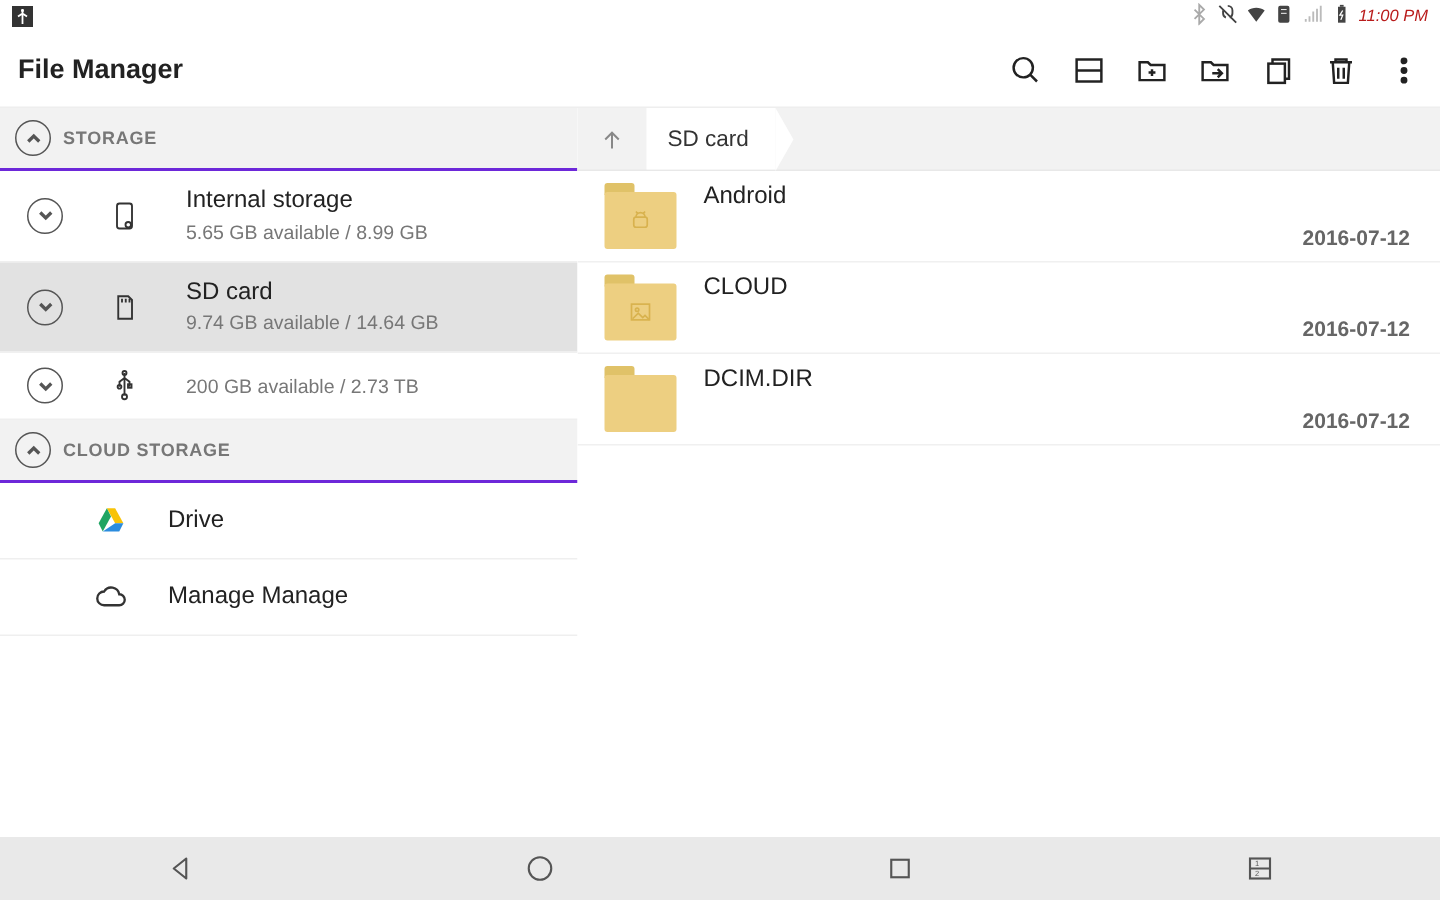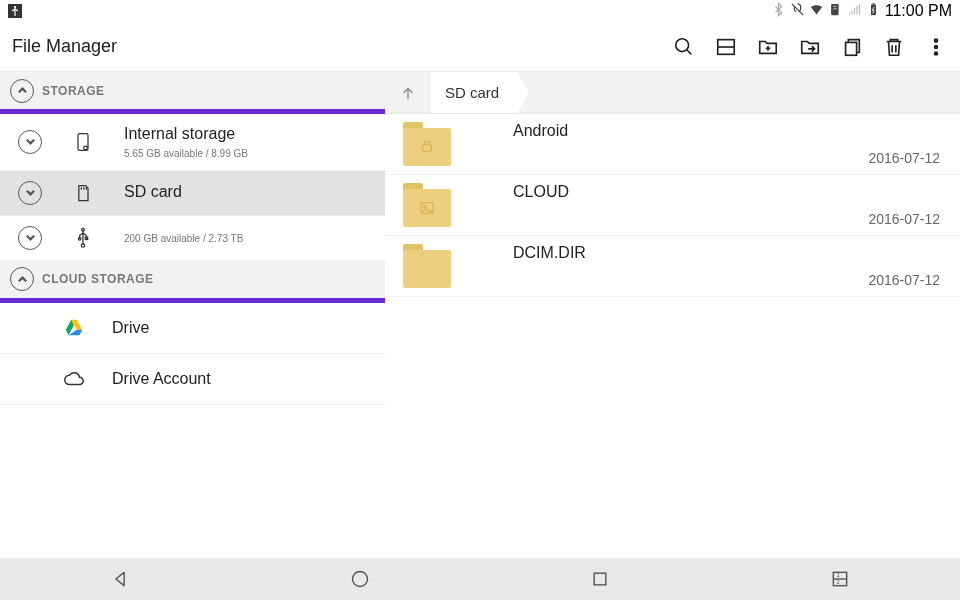--- a/index.html
+++ b/index.html
@@ -29,47 +29,47 @@
   .sq svg { width:10px; height:10px; }
   .status-right svg { width:15px; height:15px; }
   
   .app-bar {
     height: 50px;
     display: flex;
     align-items: center;
     padding: 0 12px;
     border-bottom: 1px solid #eee;
   }
-  .app-title { font-size: 18px; font-weight: 400; }
+  .app-title { font-size: 18px; font-weight: 700; }
   .app-actions { margin-left: auto; display: flex; gap: 18px; align-items: center; }
   .app-actions .ic { width:24px; height:24px; display:flex; align-items:center; justify-content:center; cursor:pointer; }
   .app-actions svg { width:22px; height:22px; stroke:#222; fill:none; stroke-width:1.8; }
   
   .main { flex:1; display:flex; min-height:0; }
   .sidebar { width: 385px; background:#fff; display:flex; flex-direction:column; border-right:0; }
   .section-hdr {
     height:42px; background:#f2f2f2; display:flex; align-items:center;
     padding-left:10px; gap:8px; font-size:12px; letter-spacing:0.5px; color:#777; font-weight:600;
-    border-bottom:5px solid #6d28d9;
+    border-bottom:2px solid #6d28d9;
   }
   .circ-btn {
     width:24px; height:24px; border:1.5px solid #555; border-radius:50%;
     display:flex; align-items:center; justify-content:center; cursor:pointer;
   }
   .circ-btn svg { width:11px; height:11px; stroke:#555; fill:none; stroke-width:2.4; }
   .storage-item {
     display:flex; align-items:center; padding:10px 12px 10px 18px; gap:30px;
     border-bottom:1px solid #efefef; cursor:pointer;
   }
   .storage-item.selected { background:#e2e2e2; }
   .stg-icon { width:22px; display:flex; align-items:center; justify-content:center; }
   .stg-icon svg { width:20px; height:22px; stroke:#333; fill:none; stroke-width:1.5; }
   .stg-text { flex:1; line-height:1.3; }
   .stg-name { font-size:16px; color:#222; }
-  .stg-sub { font-size:10px; color:#777; margin-top:2px; }
+  .stg-sub { font-size:13px; color:#777; margin-top:2px; }
   .cloud-item {
     display:flex; align-items:center; padding:14px 12px 14px 62px; gap:26px;
     border-bottom:1px solid #efefef; cursor:pointer; font-size:16px;
   }
   .cld-icon { width:24px; display:flex; align-items:center; justify-content:center; }
   
   .content { flex:1; display:flex; flex-direction:column; background:#fff; }
   .breadcrumb {
     height:42px; background:#f2f2f2; display:flex; align-items:center;
     border-bottom:1px solid #e8e8e8;
@@ -81,33 +81,33 @@
     font-size:15px; color:#333; position:relative;
   }
   .bc-crumb::after {
     content:""; position:absolute; right:-12px; top:0; width:0; height:0;
     border-top:21px solid transparent; border-bottom:21px solid transparent;
     border-left:12px solid #fff;
   }
   .file-list { flex:1; overflow:auto; }
   .file-row {
     display:flex; align-items:center; padding:8px 20px 8px 18px;
-    border-bottom:1px solid #f0f0f0; cursor:pointer;gap:44px;
+    border-bottom:1px solid #f0f0f0; cursor:pointer;
   }
   .folder-icon {
     width:48px; height:44px; margin-right:18px; position:relative;
   }
   .folder-icon .tab { position:absolute; top:0; left:0; width:20px; height:8px; background:#e0c268; border-radius:2px 2px 0 0; }
   .folder-icon .body { position:absolute; top:6px; left:0; width:48px; height:38px; background:#edcf81; border-radius:2px; display:flex; align-items:center; justify-content:center; }
   .folder-icon .body svg { width:18px; height:18px; stroke:#d8b24e; fill:none; stroke-width:1.5; }
   .file-name { font-size:16px; color:#222; }
   .file-date { margin-left:auto; font-size:14px; color:#666; align-self:flex-end; }
   .file-row-inner { flex:1; display:flex; align-items:flex-start; height:44px; }
   .file-row-inner .file-name { margin-top:0; }
-  .file-row-inner .file-date { margin-top:22px; }
+  .file-row-inner .file-date { margin-top:22px;font-weight:bold; }
   
   .navbar {
     height:42px; background:#e9e9e9; display:flex; align-items:center; justify-content:space-around;
   }
   .navbar .nb { width:24px; height:24px; display:flex; align-items:center; justify-content:center; cursor:pointer;}
   .navbar svg { width:20px; height:20px; stroke:#555; fill:none; stroke-width:1.7; }
 </style>
 </head>
 <body>
 
@@ -147,21 +147,21 @@
           <path d="M4 20v-3M8 20v-6M12 20V9M16 20V6M20 20V3" stroke="#bbb" stroke-width="2"></path>
         </svg>
     </span>
     <span>
       <svg viewBox="0 0 24 24">
           <rect x="8" y="4" width="8" height="17" fill="#444"></rect>
           <rect x="10" y="2" width="4" height="2" fill="#444"></rect>
           <path d="M13 8l-3 5h3l-2 5" stroke="#fff" fill="none" stroke-width="1.4"></path>
         </svg>
     </span>
-    <span style="font-size:16px;color:#000000;">11:00 PM</span>
+    <span style="font-size:11px;color:#b91c1c;font-style:italic;">11:00 PM</span>
   </div>
 </div>
 
 <div class="app-bar">
   <div class="app-title">File Manager</div>
   <div class="app-actions">
     <span class="ic">
         <svg viewBox="0 0 24 24">
           <circle cx="10" cy="10" r="7"></circle>
           <path d="M20 20l-5-5"></path>
@@ -243,20 +243,21 @@
           </svg>
         </span>
       <span class="stg-icon">
         <svg viewBox="0 0 24 24">
             <path d="M7 3h8l3 3v15H7z"></path>
             <path d="M10 5v3M13 5v3M16 5v3"></path>
           </svg>
       </span>
       <span class="stg-text">
         <div class="stg-name">SD card</div>
+        <div class="stg-sub">9.74 GB available / 14.64 GB</div>
       </span>
     </div>
 
     <div class="storage-item">
       <span class="circ-btn">
           <svg viewBox="0 0 12 12">
             <path d="M2 4l4 4 4-4"></path>
           </svg>
         </span>
       <span class="stg-icon">
@@ -292,21 +293,21 @@
       </span>
       <span>Drive</span>
     </div>
 
     <div class="cloud-item">
       <span class="cld-icon">
         <svg viewBox="0 0 24 24" width="22" height="22">
             <path d="M7 18a5 5 0 010-10 6 6 0 0111 2 4 4 0 010 8H7z" stroke="#333" fill="none" stroke-width="1.7"></path>
           </svg>
       </span>
-      <span>Drive Account</span>
+      <span>Manage Manage</span>
     </div>
   </div>
 
   <div class="content">
     <div class="breadcrumb">
       <span class="bc-up">
         <svg viewBox="0 0 24 24">
             <path d="M12 20V6M6 12l6-6 6 6"></path>
           </svg>
       </span>

